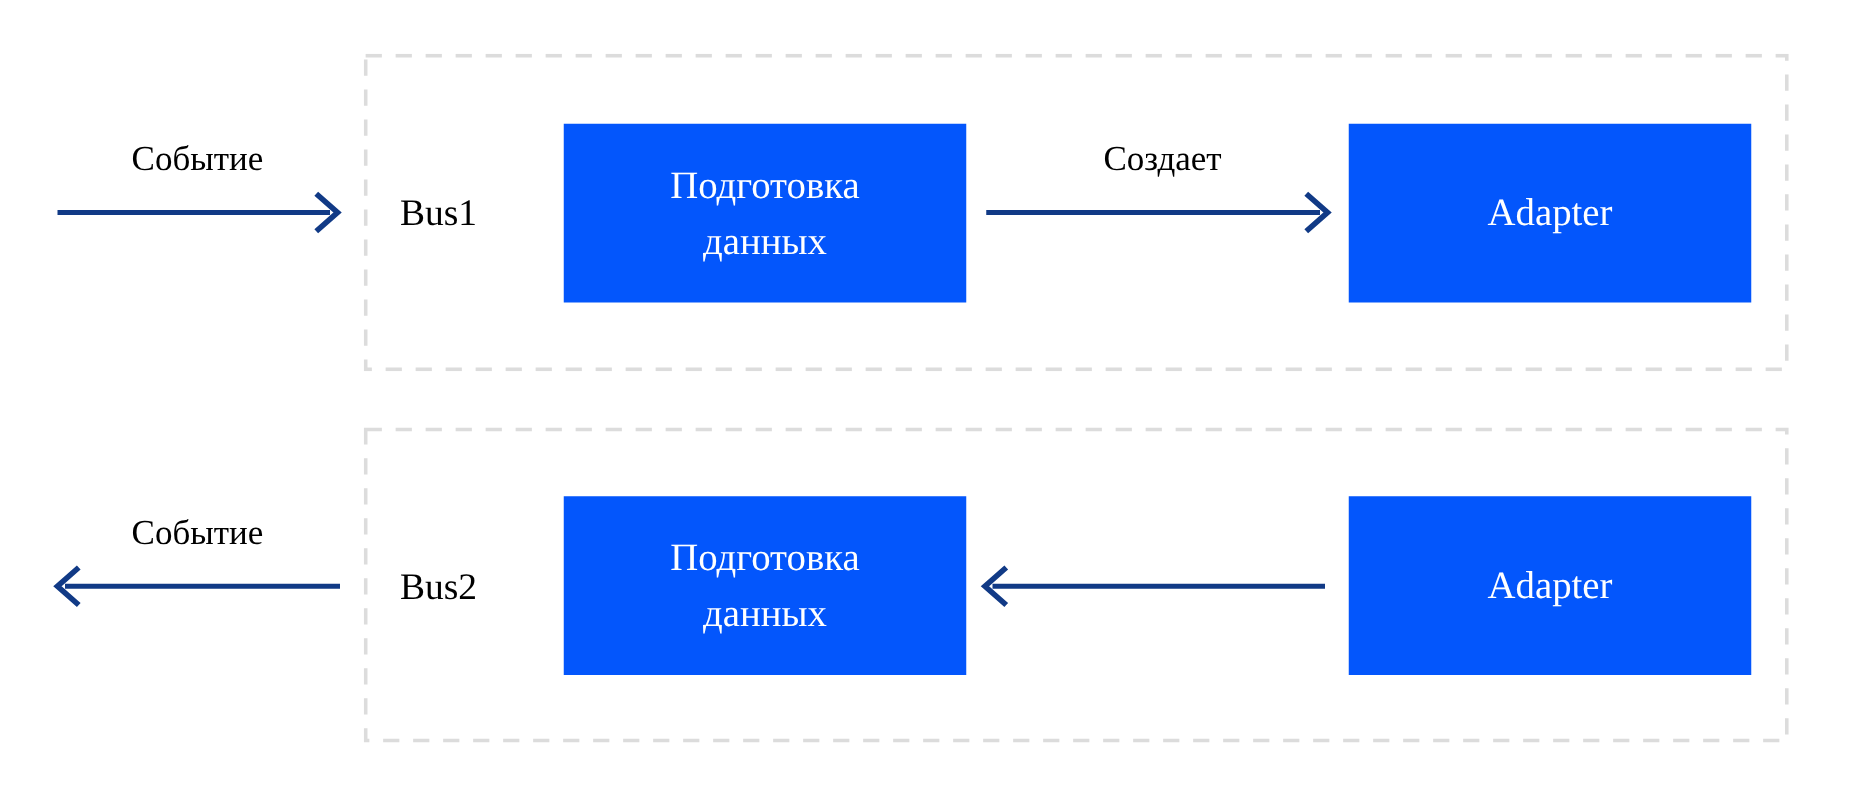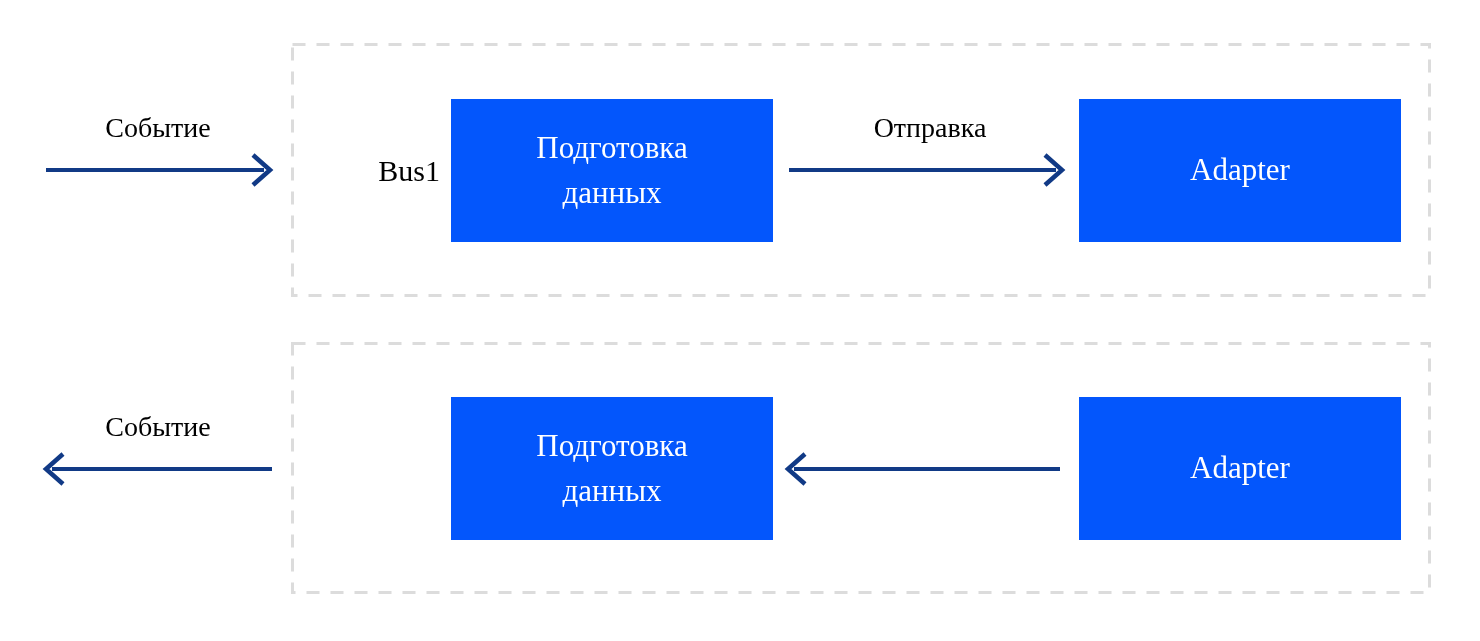--- a/index.html
+++ b/index.html
@@ -23,21 +23,21 @@
   .blue-box{
     width:322px;height:143px;
     background:var(--blue);
     color:var(--boxtext);
     display:flex;align-items:center;justify-content:center;
     text-align:center;
     font-size:31px;line-height:1.45;
   }
   .blue-box .wrap{display:block;max-width:240px;}
   .bus-label{
-    width:120px;text-align:right;
+    width:120px;text-align:left;
     font-size:30px;color:var(--text);
   }
   .arrow-label{
     text-align:center;
     font-size:28px;color:var(--text);
     white-space:nowrap;
   }
   .arrow line{stroke:var(--arrow);stroke-width:4;}
   .arrow polyline{stroke:var(--arrow);stroke-width:4.5;fill:none;stroke-linejoin:miter;stroke-linecap:butt;}
 </style>
@@ -59,36 +59,37 @@
     <line x1="6" y1="22" x2="224" y2="22"></line>
     <polyline points="213,7 230,22 213,37"></polyline>
   </svg>
 
   <div class="abs bus-label" style="left:320px;top:154px;">Bus1</div>
 
   <div class="abs blue-box" style="left:451px;top:99px;">
     <span class="wrap">Подготовка данных</span>
   </div>
 
-  <div class="abs arrow-label" style="left:830px;top:112px;width:200px;">Отправка</div>
+  <div class="abs arrow-label" style="left:830px;top:112px;width:200px;">Создает</div>
   <svg class="abs arrow" style="left:780px;top:148px;" width="290" height="44">
     <line x1="9" y1="22" x2="276" y2="22"></line>
     <polyline points="265,7 282,22 265,37"></polyline>
   </svg>
 
   <div class="abs blue-box" style="left:1079px;top:99px;">
     <span class="wrap">Adapter</span>
   </div>
 
   <div class="abs arrow-label" style="left:58px;top:411px;width:200px;">Событие</div>
   <svg class="abs arrow" style="left:40px;top:447px;" width="240" height="44">
     <line x1="232" y1="22" x2="12" y2="22"></line>
     <polyline points="23,7 6,22 23,37"></polyline>
   </svg>
 
+  <div class="abs bus-label" style="left:320px;top:453px;">Bus2</div>
 
   <div class="abs blue-box" style="left:451px;top:397px;">
     <span class="wrap">Подготовка данных</span>
   </div>
 
   <svg class="abs arrow" style="left:780px;top:447px;" width="290" height="44">
     <line x1="280" y1="22" x2="14" y2="22"></line>
     <polyline points="25,7 8,22 25,37"></polyline>
   </svg>
 

